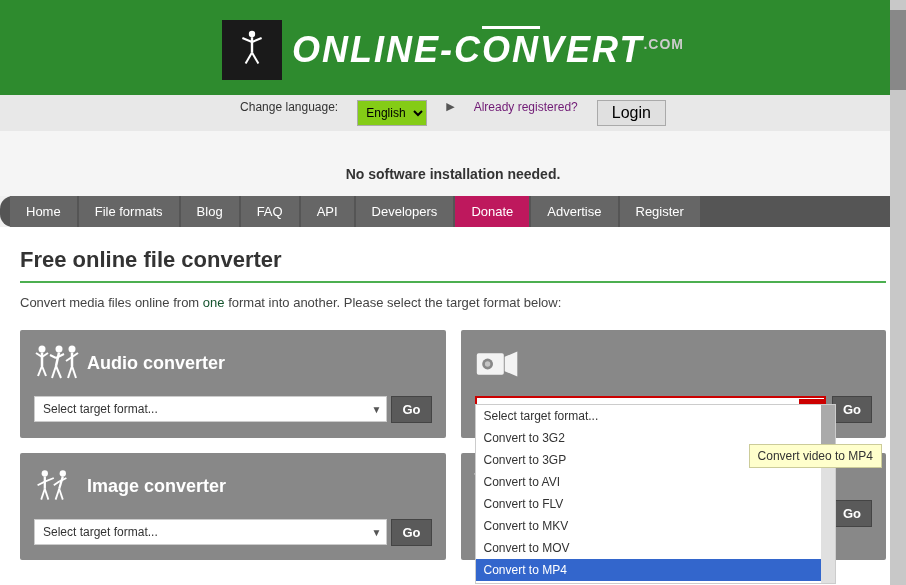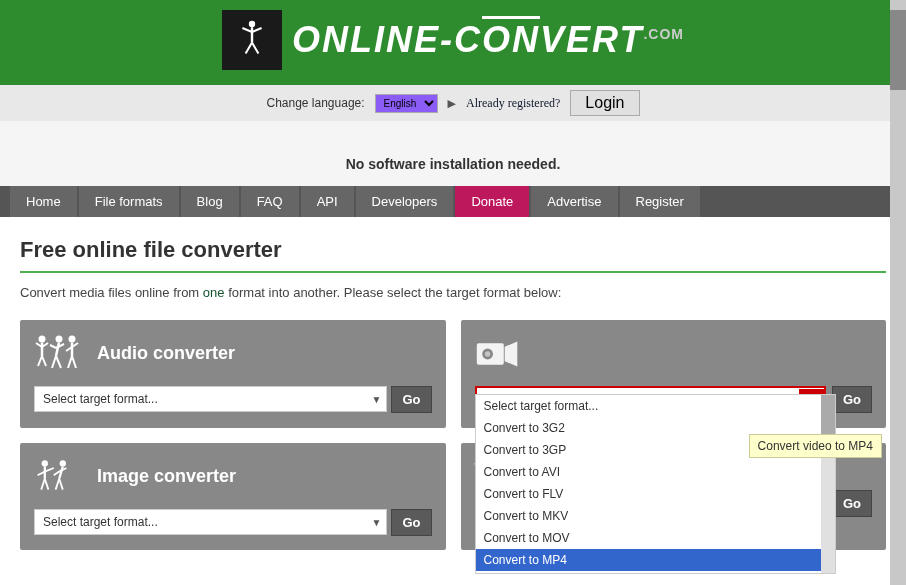--- a/index.html
+++ b/index.html
@@ -1,51 +1,51 @@
 <!DOCTYPE html>
 <html><head>
   <meta charset="utf-8">
   <style>
     * { margin: 0; padding: 0; box-sizing: border-box; }
     body { font-family: Arial, sans-serif; font-size: 13px; background: #f0f0f0; width: 906px; overflow-x: hidden; }
 
     
-    .header { background: #2e8b2e; padding: 0 0 0 0; position: relative; }
+    .header { background: #2e8b2e; padding: 10px 0 0 0; position: relative; }
     .header-top { display: flex; align-items: center; justify-content: center; padding: 10px 20px 15px; }
     .logo-area { display: flex; align-items: center; }
     .logo-icon { width: 60px; height: 60px; background: #1a1a1a; display: flex; align-items: center; justify-content: center; margin-right: 10px; }
     .logo-icon svg { width: 40px; height: 40px; fill: white; }
     .logo-text { font-size: 36px; font-weight: bold; color: white; font-style: italic; letter-spacing: 1px; }
     .logo-text span.com { font-size: 14px; color: #ccc; vertical-align: super; }
 
-    .lang-bar { background: #e8e8e8; padding: 5px 20px; display: flex; align-items: center; justify-content: center; gap: 10px; font-size: 12px; }
+    .lang-bar { background: #e8e8e8; padding: 5px 20px; display: flex; justify-content: center; gap: 19px; font-size: 12px; }
     .lang-bar label { color: #333; }
-    .lang-select { padding: 2px 4px; border: 1px solid #aaa; background: #8b5cf6; font-size: 10px; }
+    .lang-select { padding: 2px 4px; border: 1px solid #aaa; background: #84cc16; font-size: 12px; }
     .lang-arrow { color: #555; font-size: 11px; }
-    .already-reg { color: #0f172a; font-family: Liberation Serif, serif; }
+    .already-reg { color: #701a75; }
     .login-btn { padding: 3px 14px; border: 1px solid #aaa; background: #e0e0e0; cursor: pointer; font-size: 16px; }
 
     .tagline { background: #f5f5f5; text-align: center; padding: 10px; color: #333; font-size: 14px; line-height: 1.6; }
     .tagline strong { font-weight: bold; }
 
     
-    .nav { background: #555; display: flex; align-items: center; padding: 0 10px; gap: 2px; }
+    .nav { background: #555; display: flex; align-items: center; padding: 0 10px; gap: 2px; border-radius: 13px; }
     .nav-item { padding: 8px 16px; color: white; background: #666; cursor: pointer; font-size: 13px; white-space: nowrap; }
     .nav-item.donate { background: #be185d; }
 
     
     .main { background: white; padding: 20px 20px; min-height: 400px; }
     .page-title { font-size: 22px; font-weight: bold; color: #333; margin-bottom: 8px; padding-bottom: 8px; border-bottom: 2px solid #4caf50; }
     .description { color: #444; font-size: 13px; margin: 12px 0 20px; }
     .description span.highlight { color: #14532d; }
 
     
     .converters-grid { display: grid; grid-template-columns: 1fr 1fr; gap: 15px; }
     .converter-card { background: #888; border-radius: 2px; padding: 14px 14px 14px; color: white; position: relative; }
-    .converter-header { display: flex; align-items: center; gap: 18px; margin-bottom: 12px; }
+    .converter-header { display: flex; align-items: center; gap: 8px; margin-bottom: 12px; }
     .converter-icon { width: 45px; height: 40px; display: flex; align-items: center; justify-content: center; }
     .converter-title { font-size: 18px; font-weight: bold; color: white; }
     .converter-row { display: flex; gap: 4px; align-items: center; }
     .format-select-wrap { position: relative; flex: 1; }
     .format-select { width: 100%; padding: 5px 8px; border: 1px solid #ccc; background: white; color: #333; font-size: 12px; appearance: none; -webkit-appearance: none; cursor: pointer; }
     .select-arrow { position: absolute; right: 6px; top: 50%; transform: translateY(-50%); pointer-events: none; color: #555; font-size: 10px; }
     .go-btn { padding: 5px 10px; background: #5a5a5a; color: white; border: 1px solid #444; cursor: pointer; font-size: 13px; font-weight: bold; }
 
     
     .video-card { position: relative; }

